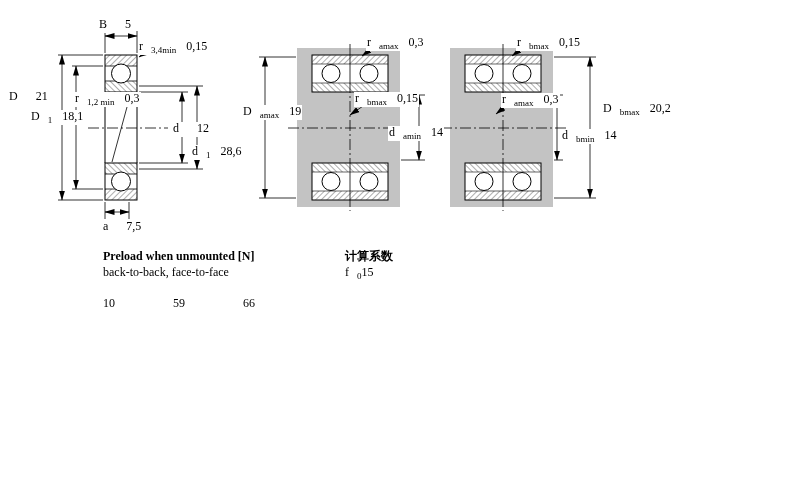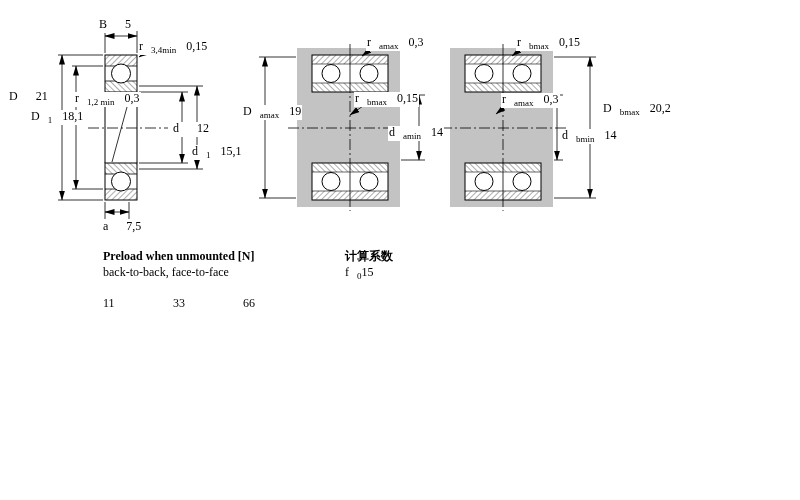--- a/index.html
+++ b/index.html
@@ -160,38 +160,38 @@
       </g>
     </g>
   </svg>
 
   <div class="dim" style="left:98px;top:18px"><span>B</span><sub></sub><span class="val">5</span></div>
   <div class="dim" style="left:138px;top:40px"><span>r</span><sub>3,4min</sub><span class="val">0,15</span></div>
   <div class="dim" style="left:8px;top:90px"><span>D</span><sub></sub><span class="val">21</span></div>
   <div class="dim" style="left:74px;top:92px"><span>r</span><sub>1,2 min</sub><span class="val">0,3</span></div>
   <div class="dim" style="left:30px;top:110px"><span>D</span><sub>1</sub><span class="val">18,1</span></div>
   <div class="dim" style="left:172px;top:122px"><span>d</span><sub></sub><span class="val">12</span></div>
-  <div class="dim" style="left:191px;top:145px"><span>d</span><sub>1</sub><span class="val">15,1</span></div>
+  <div class="dim" style="left:191px;top:145px"><span>d</span><sub>1</sub><span class="val">28,6</span></div>
   <div class="dim" style="left:102px;top:220px"><span>a</span><sub></sub><span class="val">7,5</span></div>
 
   <div class="dim" style="left:366px;top:36px"><span>r</span><sub>amax</sub><span class="val">0,3</span></div>
   <div class="dim" style="left:354px;top:92px"><span>r</span><sub>bmax</sub><span class="val">0,15</span></div>
   <div class="dim" style="left:242px;top:105px"><span>D</span><sub>amax</sub><span class="val">19</span></div>
   <div class="dim" style="left:388px;top:126px"><span>d</span><sub>amin</sub><span class="val">14</span></div>
 
   <div class="dim" style="left:516px;top:36px"><span>r</span><sub>bmax</sub><span class="val">0,15</span></div>
   <div class="dim" style="left:501px;top:93px"><span>r</span><sub>amax</sub><span class="val">0,3</span></div>
   <div class="dim" style="left:602px;top:102px"><span>D</span><sub>bmax</sub><span class="val">20,2</span></div>
   <div class="dim" style="left:561px;top:129px"><span>d</span><sub>bmin</sub><span class="val">14</span></div>
 
   <div class="txt bold" style="left:103px;top:249px">Preload when unmounted [N]</div>
   <div class="txt" style="left:103px;top:265px">back-to-back, face-to-face</div>
 
   <div class="txt bold" style="left:345px;top:249px">计算系数</div>
   <div class="txt" style="left:345px;top:265px"><span>f</span><sub>0</sub><span style="display:inline-block;">15</span></div>
 
   <div class="txt" style="left:103px;top:290px">
     <div style="margin-top:6px">
-      <span class="pcell">11</span><span class="pcell">33</span><span class="pcell">66</span>
+      <span class="pcell">10</span><span class="pcell">59</span><span class="pcell">66</span>
     </div>
   </div>
 
 </div>
 
 </body></html>

